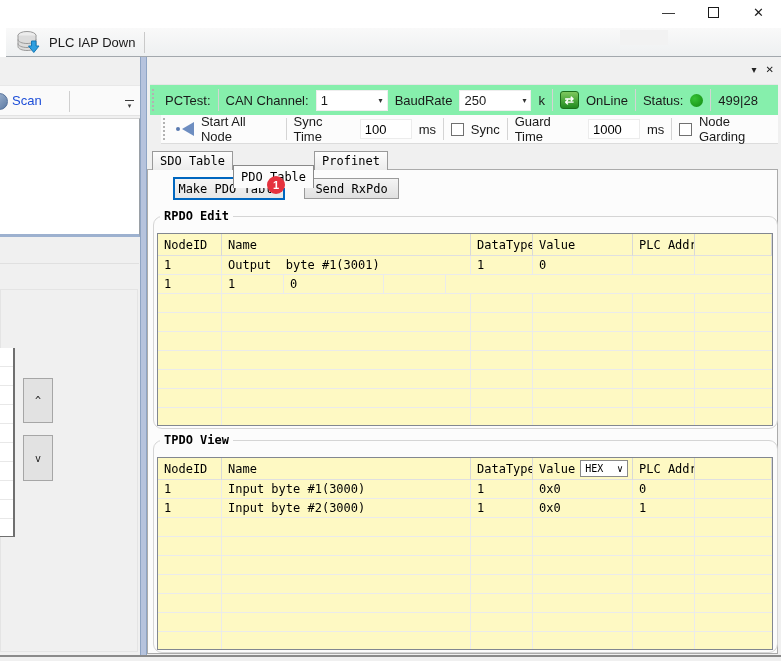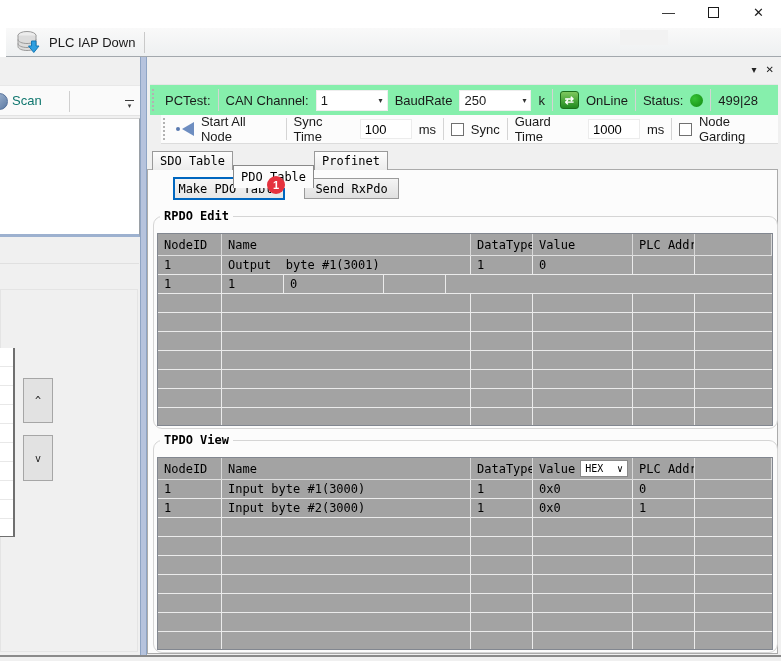--- a/index.html
+++ b/index.html
@@ -24,21 +24,21 @@
   .faded-box { position:absolute; left:614px; top:2px; width:48px; height:15px; background:#f2f2f2; }
 
   
   .content { position:absolute; top:57px; left:0; right:0; bottom:0; background:#f0f0f0; }
 
   
   .left-toolbar { position:absolute; left:0; top:28px; width:140px; height:31px;
                   background:#fafafa; border-top:1px solid #e8e8e8; border-bottom:1px solid #e3e3e3; }
   .scan-ico { position:absolute; left:-9px; top:7px; width:17px; height:17px; border-radius:50%;
               background:linear-gradient(135deg,#a9bdd8,#5e7ba3); border:1px solid #54719b; }
-  .scan-label { position:absolute; left:12px; top:7px; font-size:13px; color:#0f766e; }
+  .scan-label { position:absolute; left:12px; top:7px; font-size:13px; color:#1d4ed8; }
   .lt-sep { position:absolute; left:69px; top:5px; width:1px; height:21px; background:#cfcfcf; }
   .overflow-btn { position:absolute; right:4px; top:12px; width:13px; height:15px; text-align:center;
                   color:#3c3c3c; }
   .overflow-btn .bar { display:block; height:1px; background:#3c3c3c; margin:2px 2px 0 2px; }
   .overflow-btn .car { font-size:7px; line-height:9px; display:block; }
 
   .left-list { position:absolute; left:0; top:61px; width:140px; height:119px; background:#ffffff;
                border-top:1px solid #d5d5d5; border-right:1px solid #9aa0a6;
                border-bottom:3px solid #9db1cf; }
   .left-line { position:absolute; left:0; top:206px; width:139px; height:1px; background:#e0e0e0; }
@@ -107,21 +107,21 @@
               font:12px "DejaVu Sans Mono",monospace; color:#000; }
 
   
   .group { position:absolute; left:5px; width:625px; height:213px; border:1px solid #d5d5d5;
            border-radius:9px; }
   .g-rpdo { top:46px; }
   .g-tpdo { top:270px; }
   .group-title { position:absolute; top:-8px; left:6px; background:#fcfcfc; padding:0 4px;
                  font:600 12px "DejaVu Sans Mono",monospace; color:#000; }
   .grid-table { position:absolute; left:3px; top:16px; width:616px; height:193px;
-                border:1px solid #828790; background:#a3a3a3; overflow:hidden; }
+                border:1px solid #828790; background:#fef9c3; overflow:hidden; }
   .g-header, .g-row { display:flex; }
   .g-header { height:22px; }
   .g-row { height:19px; }
   .g-cell { border-right:1px solid #ebebeb; border-bottom:1px solid #ebebeb; padding:0 0 0 6px;
             font:12px "DejaVu Sans Mono",monospace; color:#000; display:flex; align-items:center;
             white-space:pre; overflow:hidden; }
   .g-header .g-cell { border-right:1px solid #d8d8d8; border-bottom:1px solid #e0e0e0; }
   .c0 { width:64px; } .c1 { width:249px; } .c2 { width:62px; } .c3 { width:100px; }
   .c4 { width:62px; } .c5 { flex:1; border-right:none; }
   .hexbox { display:inline-flex; margin-left:5px; width:48px; height:17px; border:1px solid #8a8a8a;

